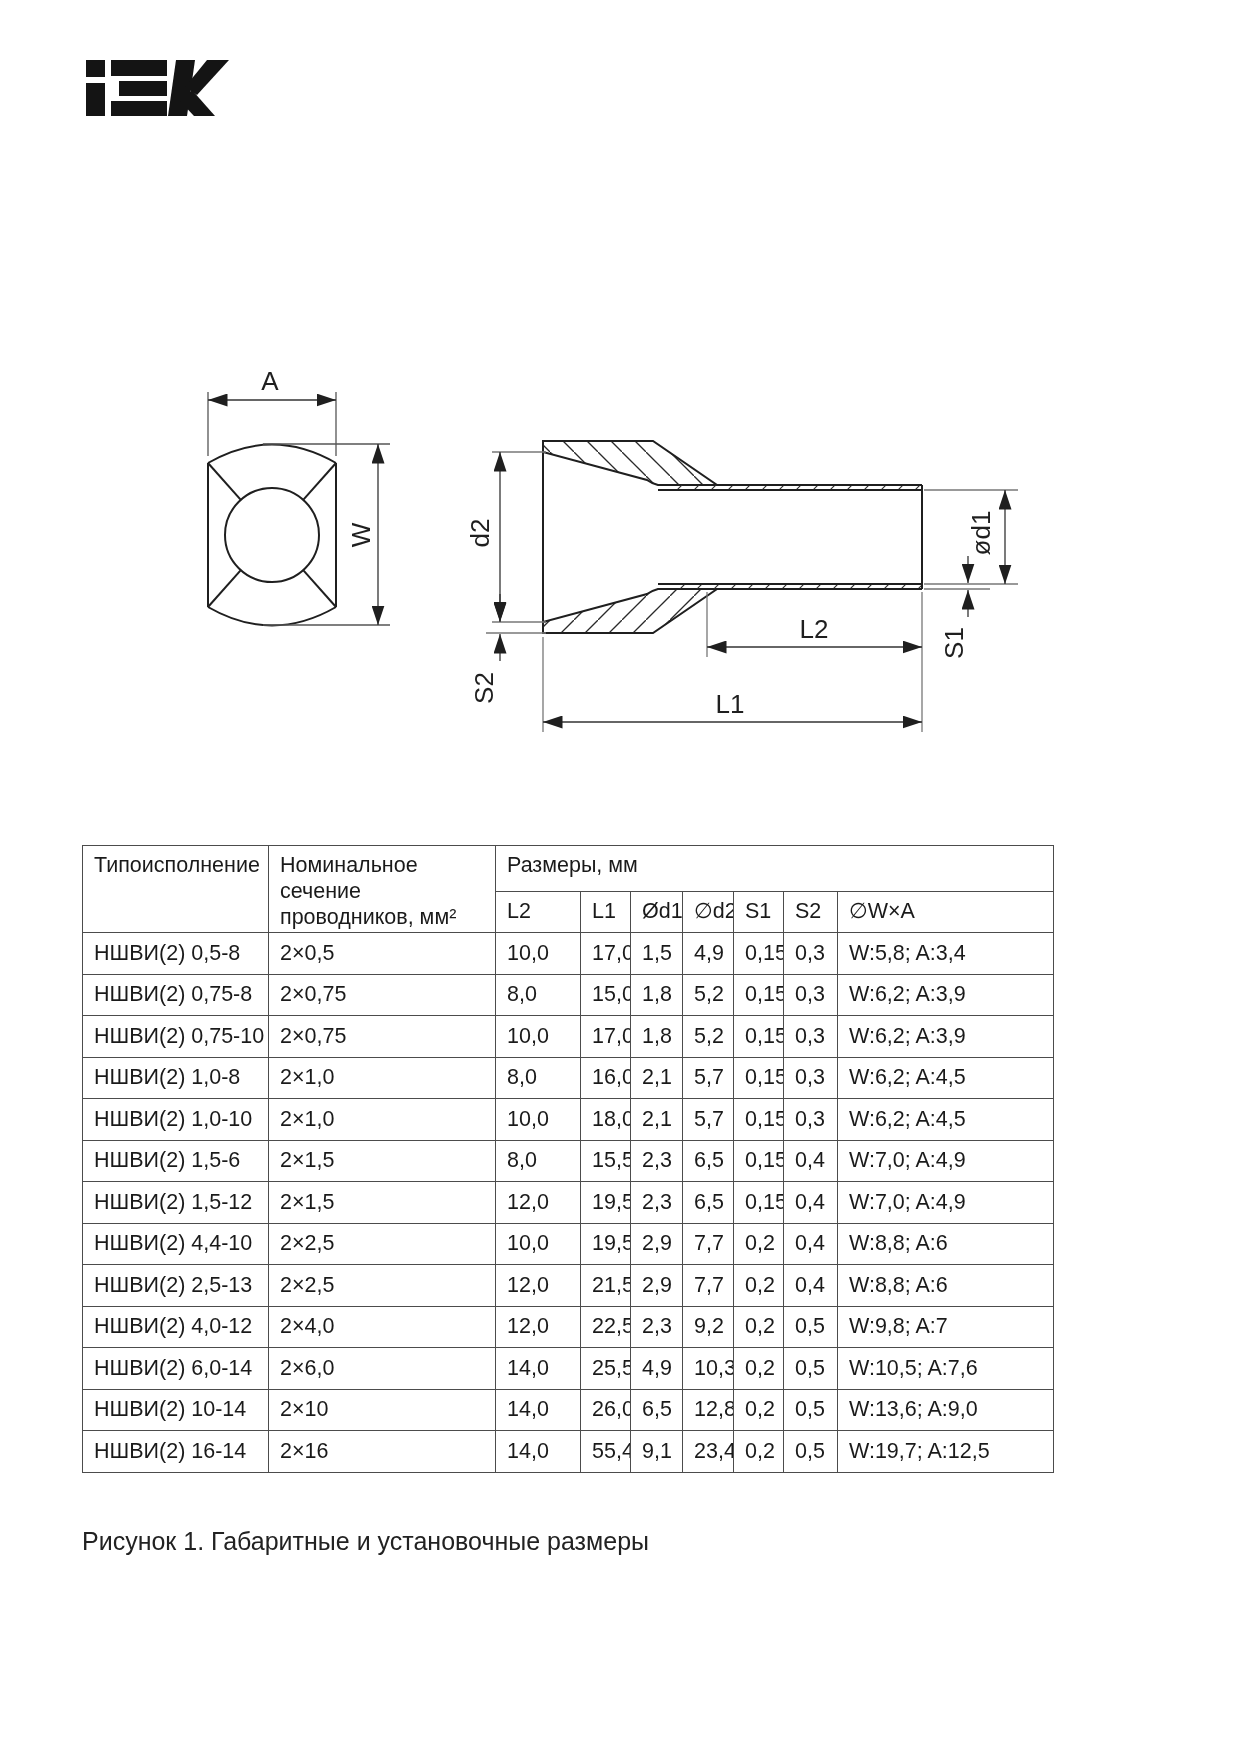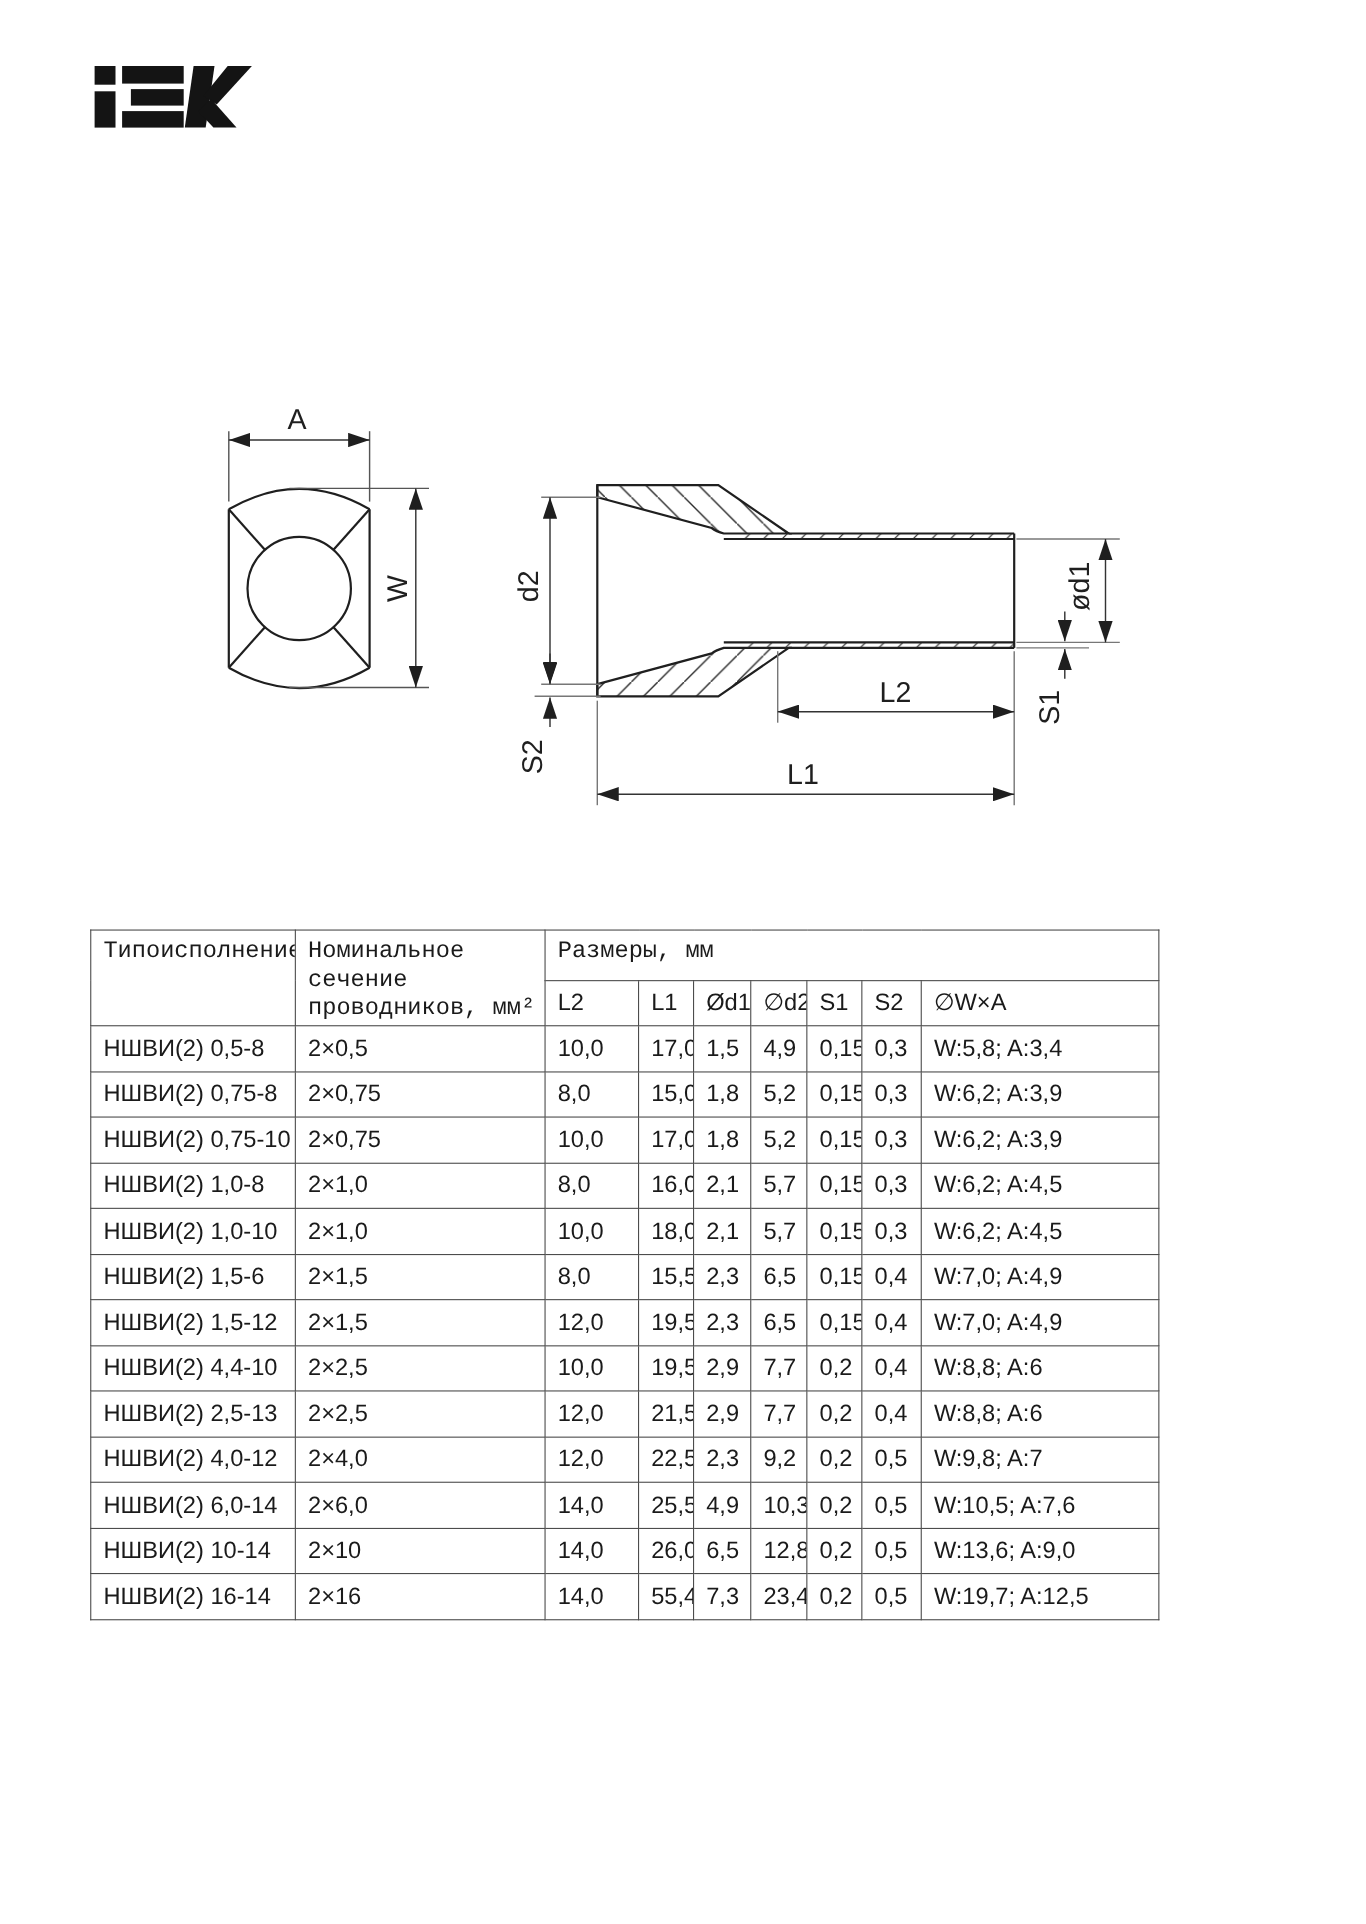--- a/index.html
+++ b/index.html
@@ -2,21 +2,21 @@
 <html><head>
 <meta charset="utf-8">
 <style>
   html,body{margin:0;padding:0;background:#ffffff;}
   body{width:1242px;height:1749px;position:relative;font-family:"Liberation Sans",sans-serif;color:#1a1a1a;overflow:hidden;}
   .abs{position:absolute;}
   
   table.dim-table{position:absolute;left:82px;top:845px;width:971px;border-collapse:collapse;table-layout:fixed;font-size:21.5px;}
   .dim-table th,.dim-table td{border:1.6px solid #4c4c4c;font-weight:normal;text-align:left;padding:2px 8px 2px 11px;overflow:hidden;}
   .dim-table thead th{vertical-align:top;padding-top:6px;line-height:26px;white-space:normal;}
-  .dim-table thead tr.h1 th{height:34px;font-family:Liberation Mono, monospace;}
+  .dim-table thead tr.h1 th{height:34px;}
   .dim-table thead tr.h2 th{height:30px;}
   .dim-table tbody tr{height:41.5px;}
   .dim-table tbody td{vertical-align:middle;white-space:nowrap;}
   
   .caption{position:absolute;left:82px;top:1526px;font-size:25px;line-height:30px;color:#222;}
   
   text.dim{font-family:"Liberation Sans",sans-serif;font-size:26px;fill:#1f1f1f;}
 </style>
 </head>
 <body>
@@ -302,23 +302,24 @@
       <td>12,8</td>
       <td>0,2</td>
       <td>0,5</td>
       <td>W:13,6; A:9,0</td>
     </tr>
         <tr>
       <td>НШВИ(2) 16-14</td>
       <td>2×16</td>
       <td>14,0</td>
       <td>55,4</td>
-      <td>7,3</td>
+      <td>9,1</td>
       <td>23,4</td>
       <td>0,2</td>
       <td>0,5</td>
       <td>W:19,7; A:12,5</td>
     </tr>
       </tbody>
   </table>
 
+  <div class="caption">Рисунок 1. Габаритные и установочные размеры</div>
 
 </div>
 
 </body></html>

